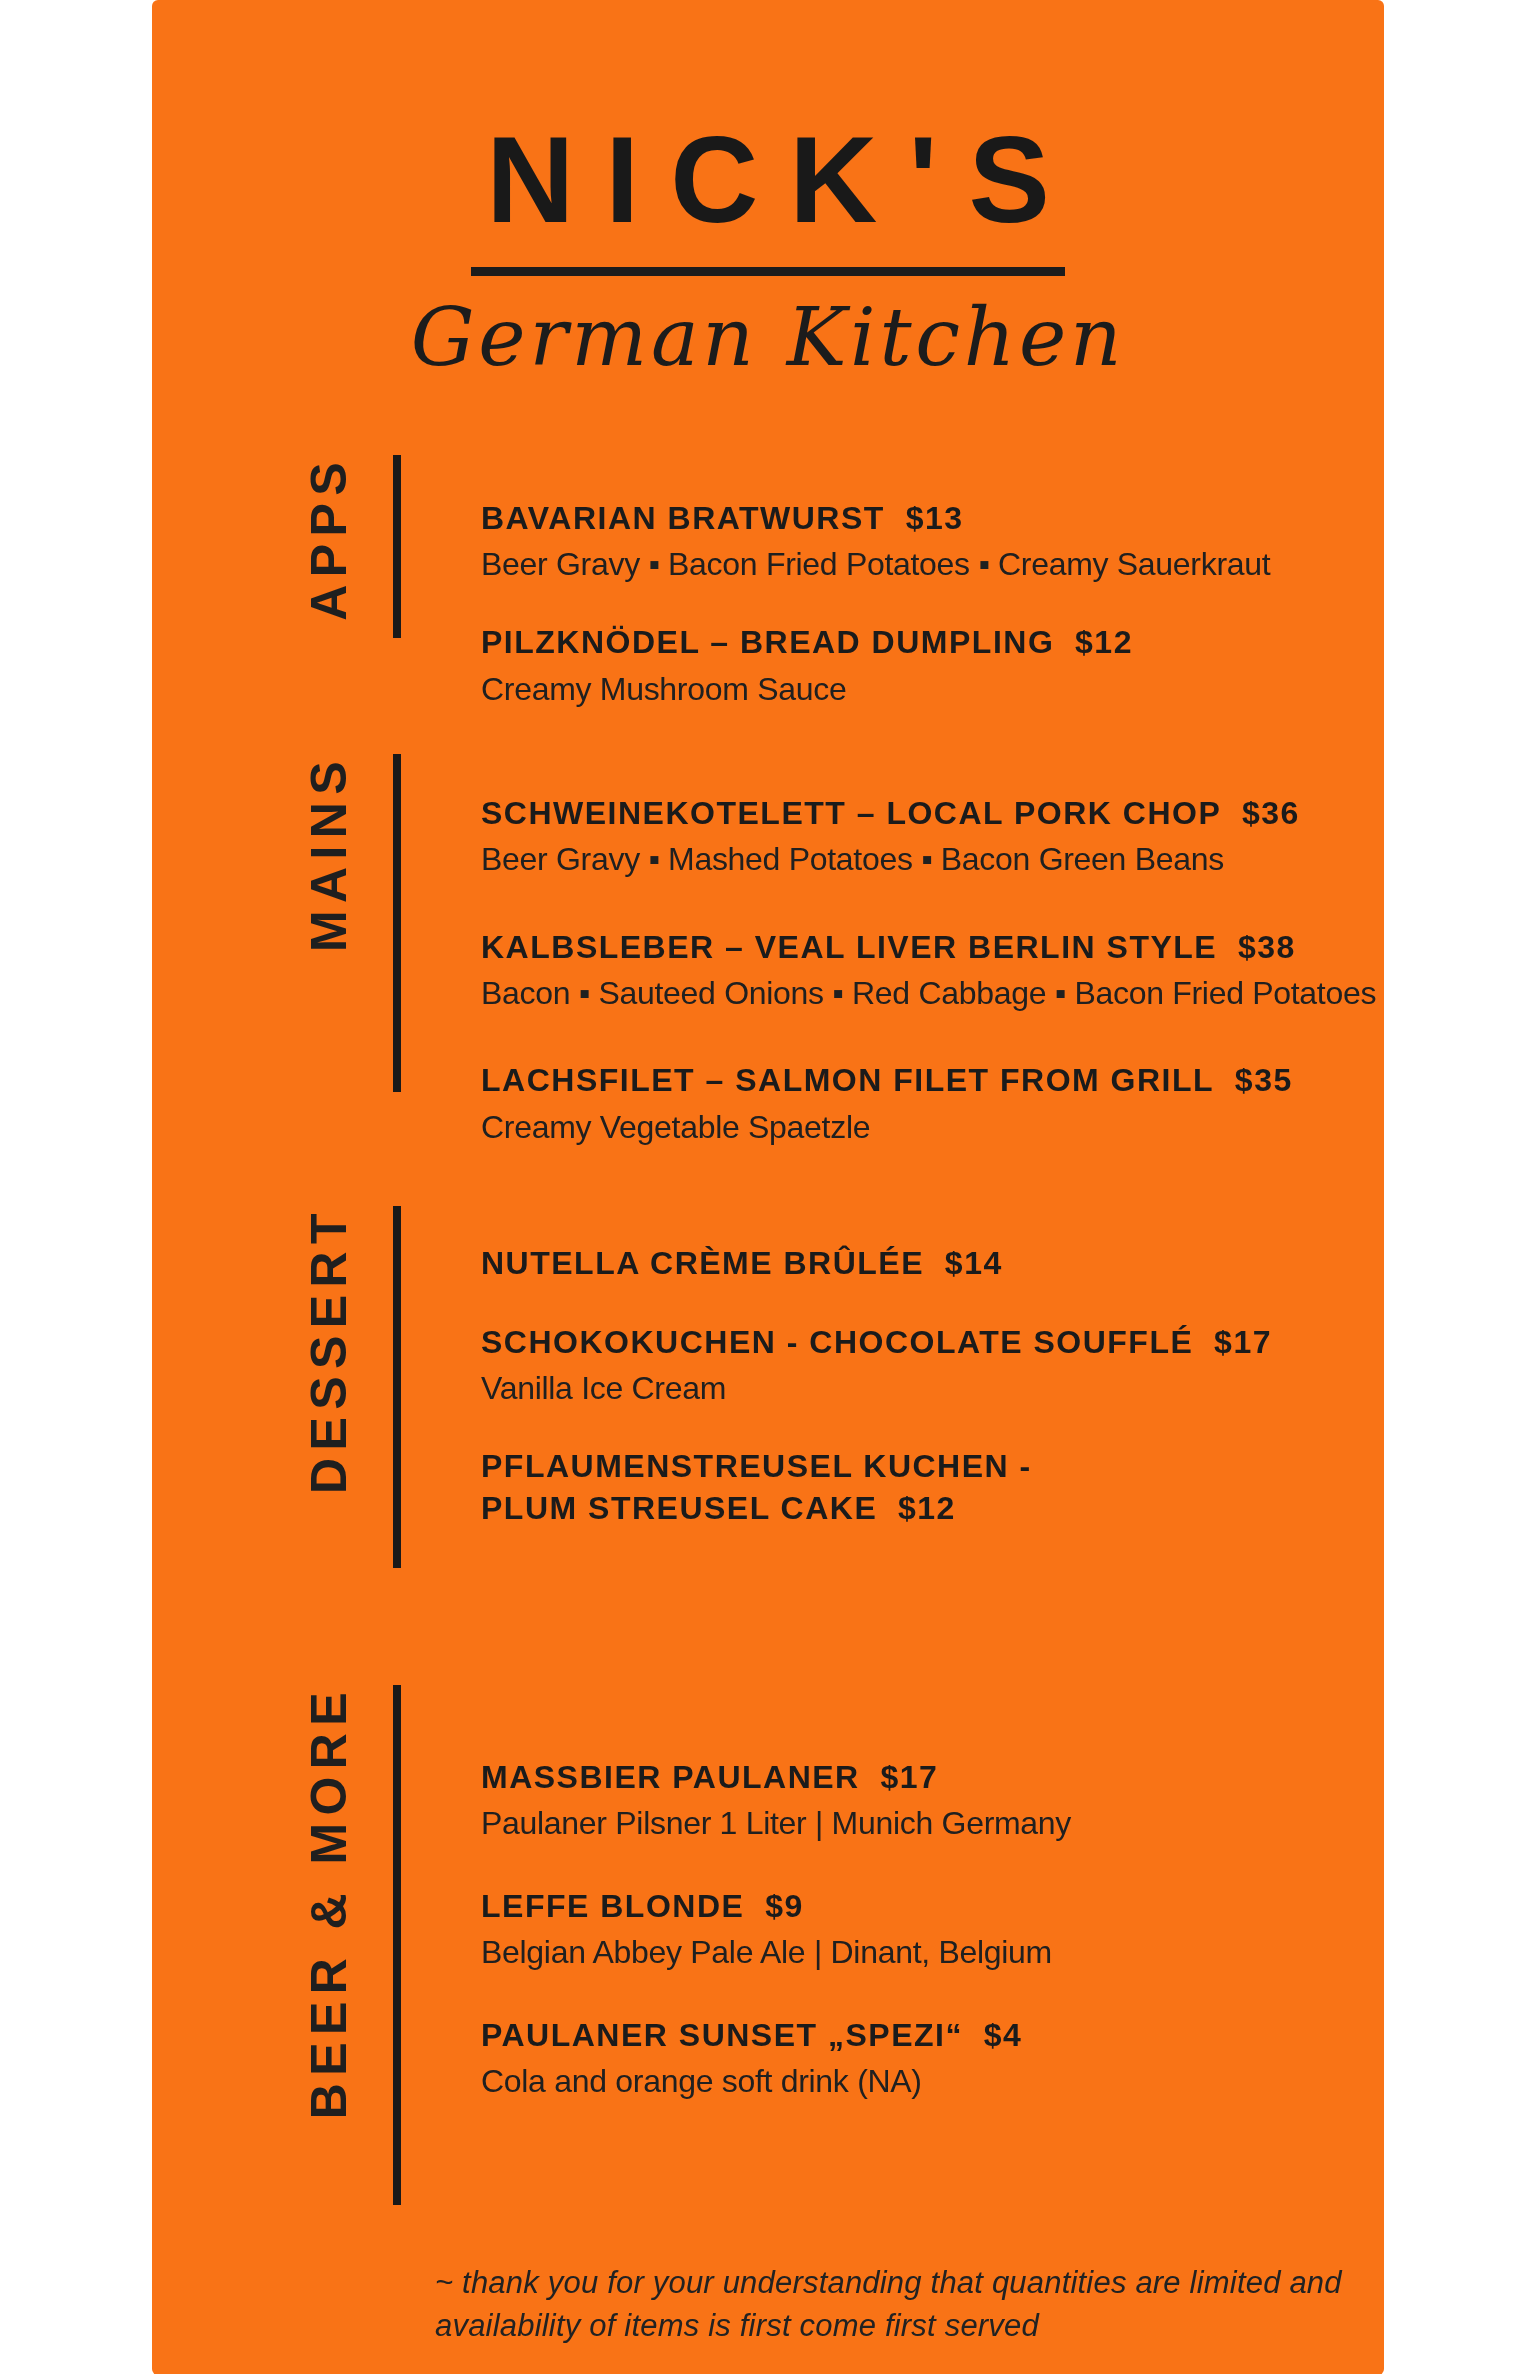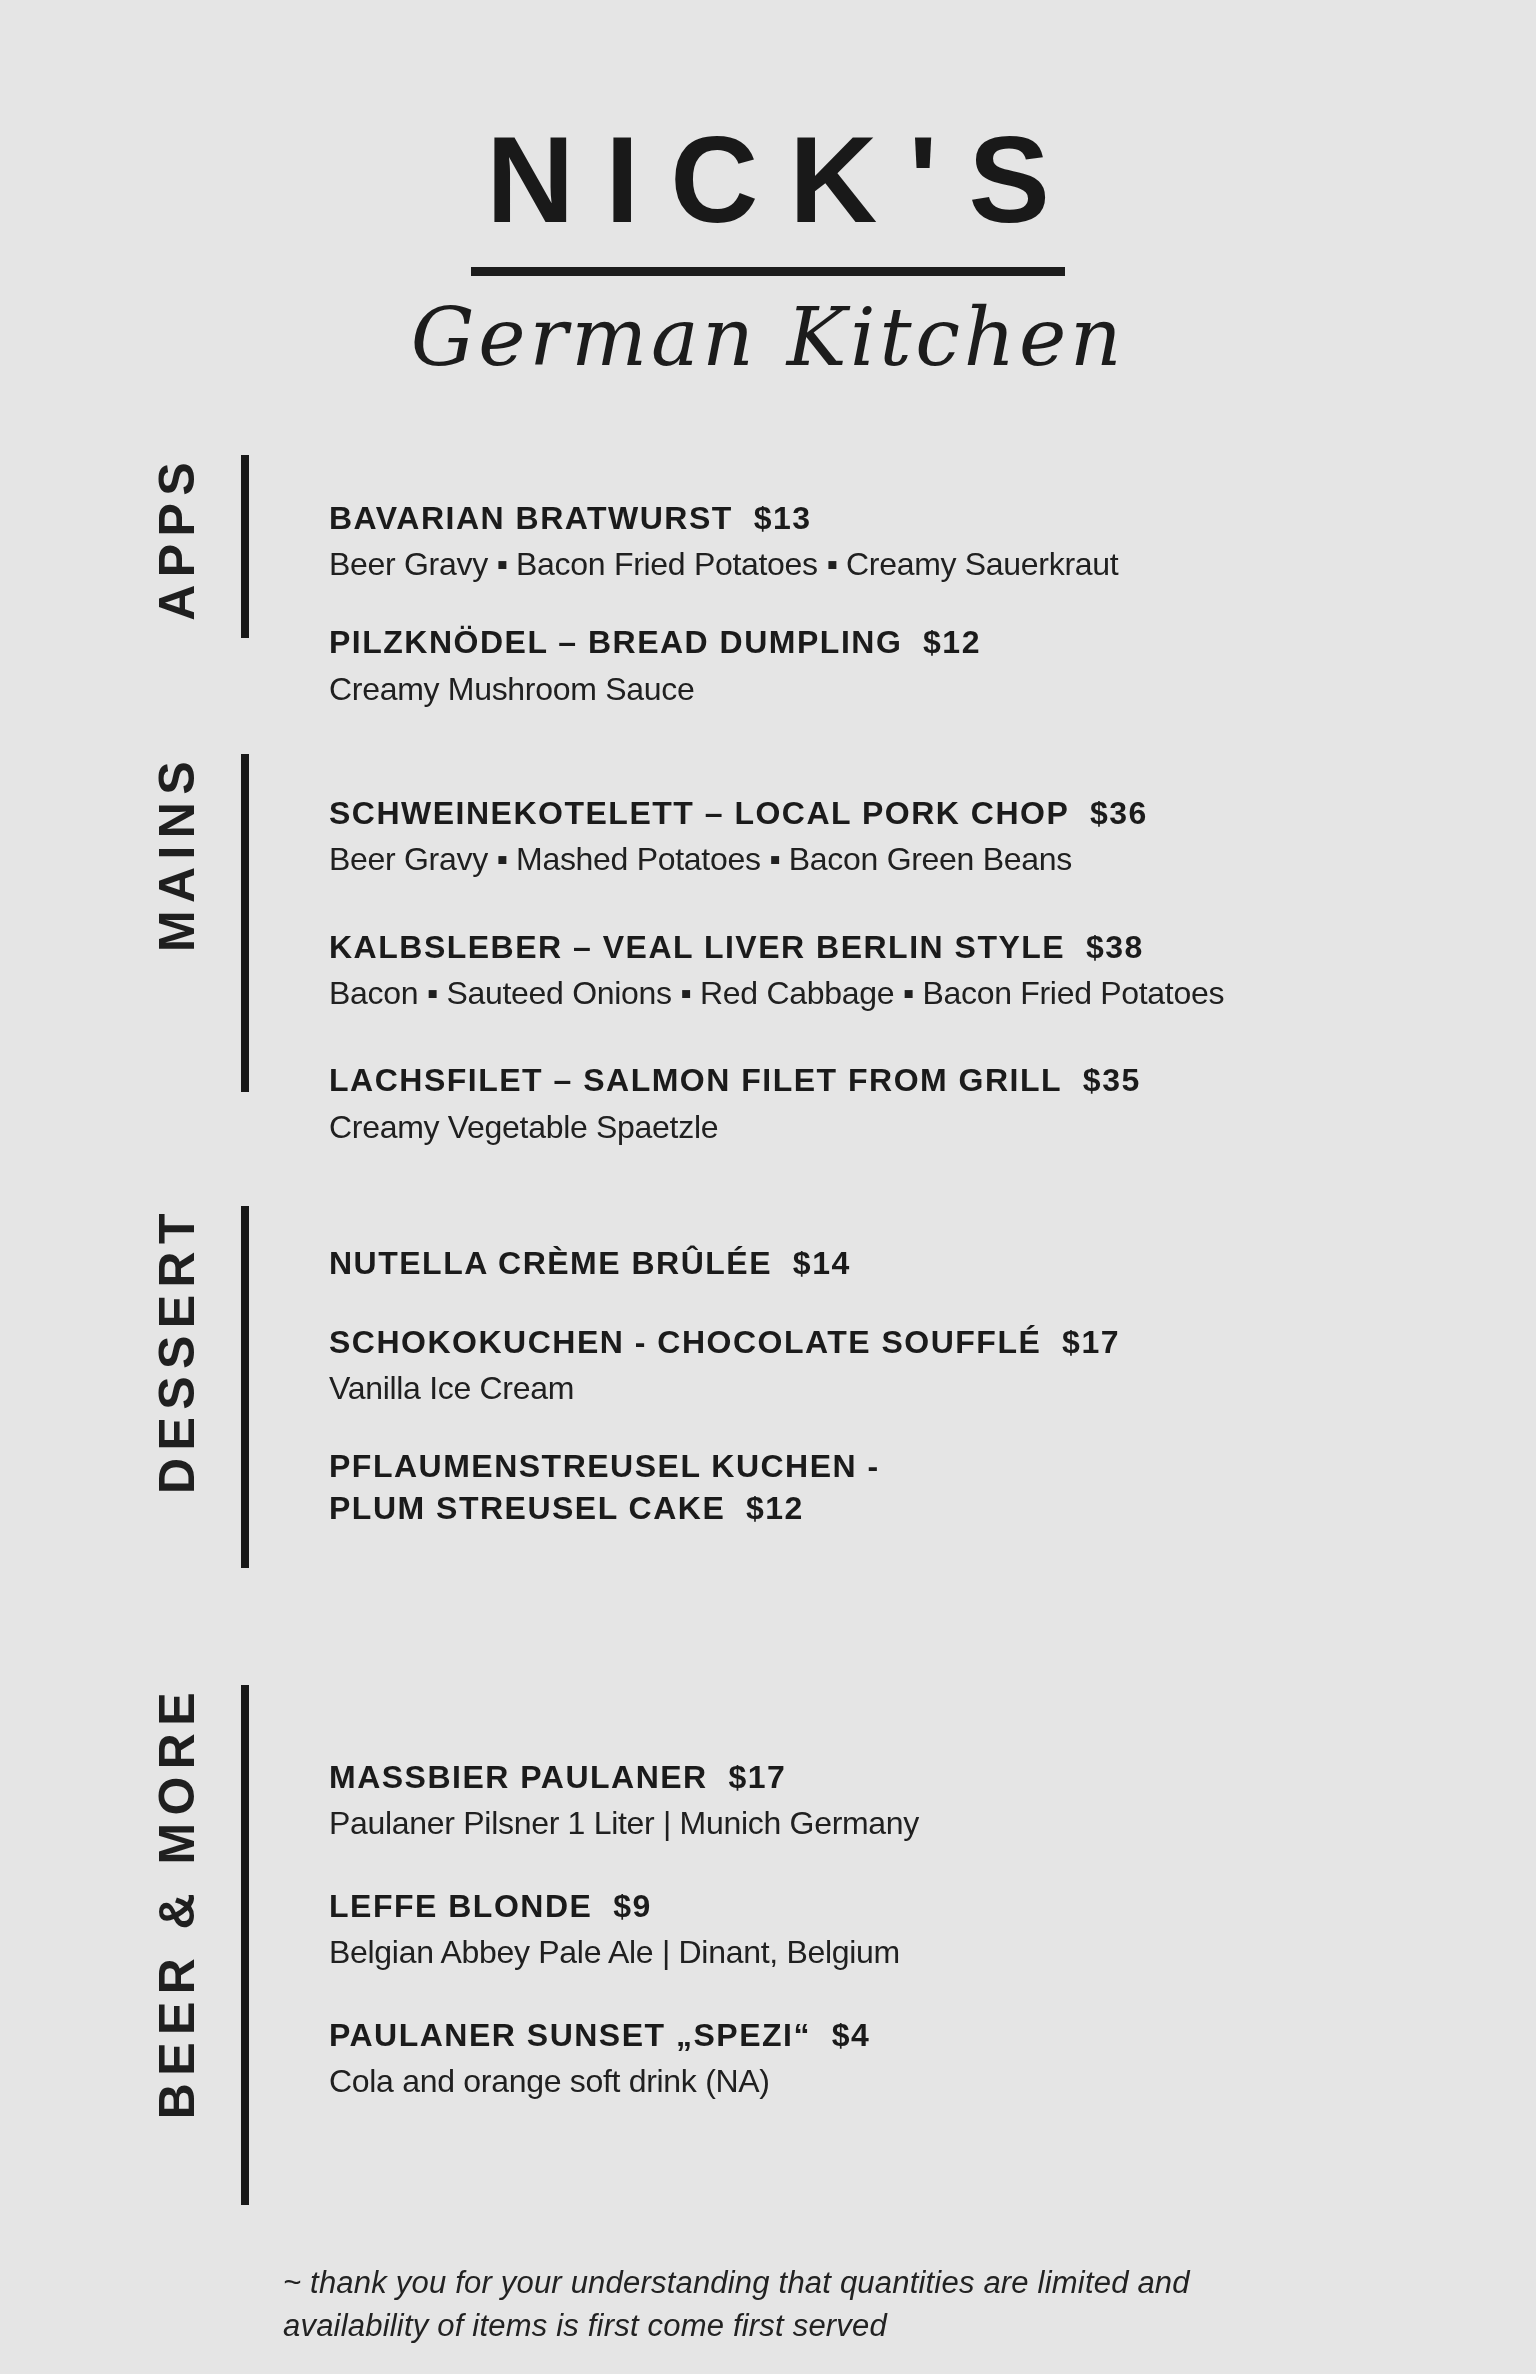--- a/index.html
+++ b/index.html
@@ -1,20 +1,21 @@
 <!DOCTYPE html>
 <html style="font-size:15px"><head>
 <meta charset="utf-8">
 <style>
   * { margin:0; padding:0; box-sizing:border-box; }
   html,body { background:#ffffff; }
   .page {
-    position:relative; width:1536px; height:2375px; margin:0 auto;
-    background:#e5e5e5; color:#1a1a1a; overflow:hidden;
+    position:relative; width:1232px; height:2375px; margin:0 auto;
+    background:#f97316; color:#1a1a1a; overflow:hidden;
     font-family:"Liberation Sans", sans-serif;
+    border-radius:6px;
   }
 
   
   .logo-name {
     position:absolute; top:119px; left:0; right:0;
     text-align:center; font-weight:700; font-size:122px; line-height:1;
     letter-spacing:31px; text-indent:31px; color:#191919;
     font-family:"Liberation Sans", sans-serif;
   }
   .logo-rule {

